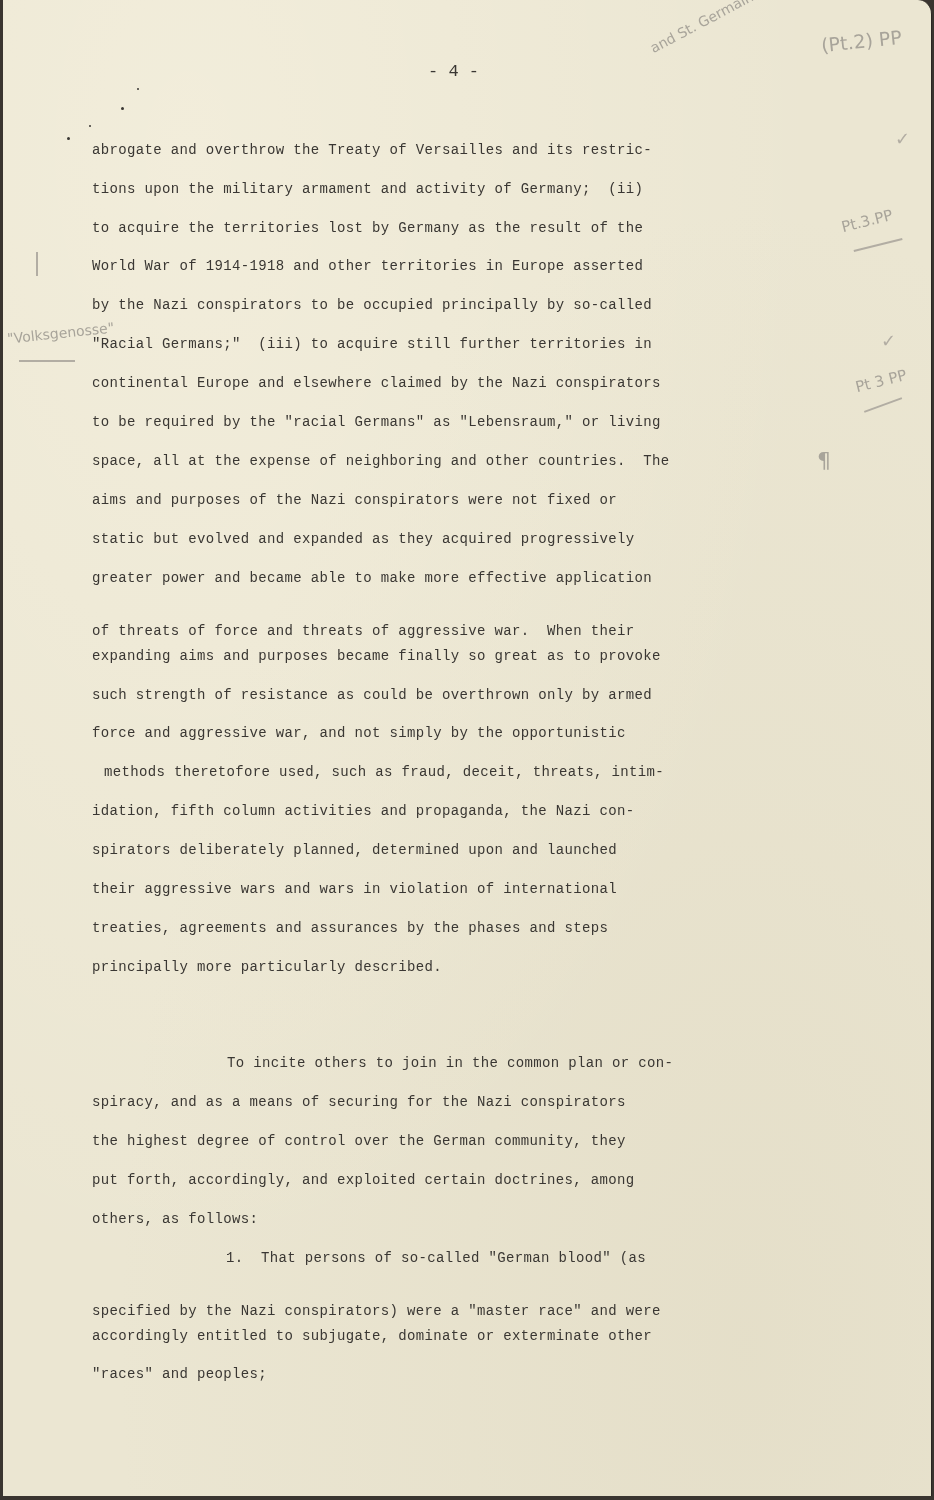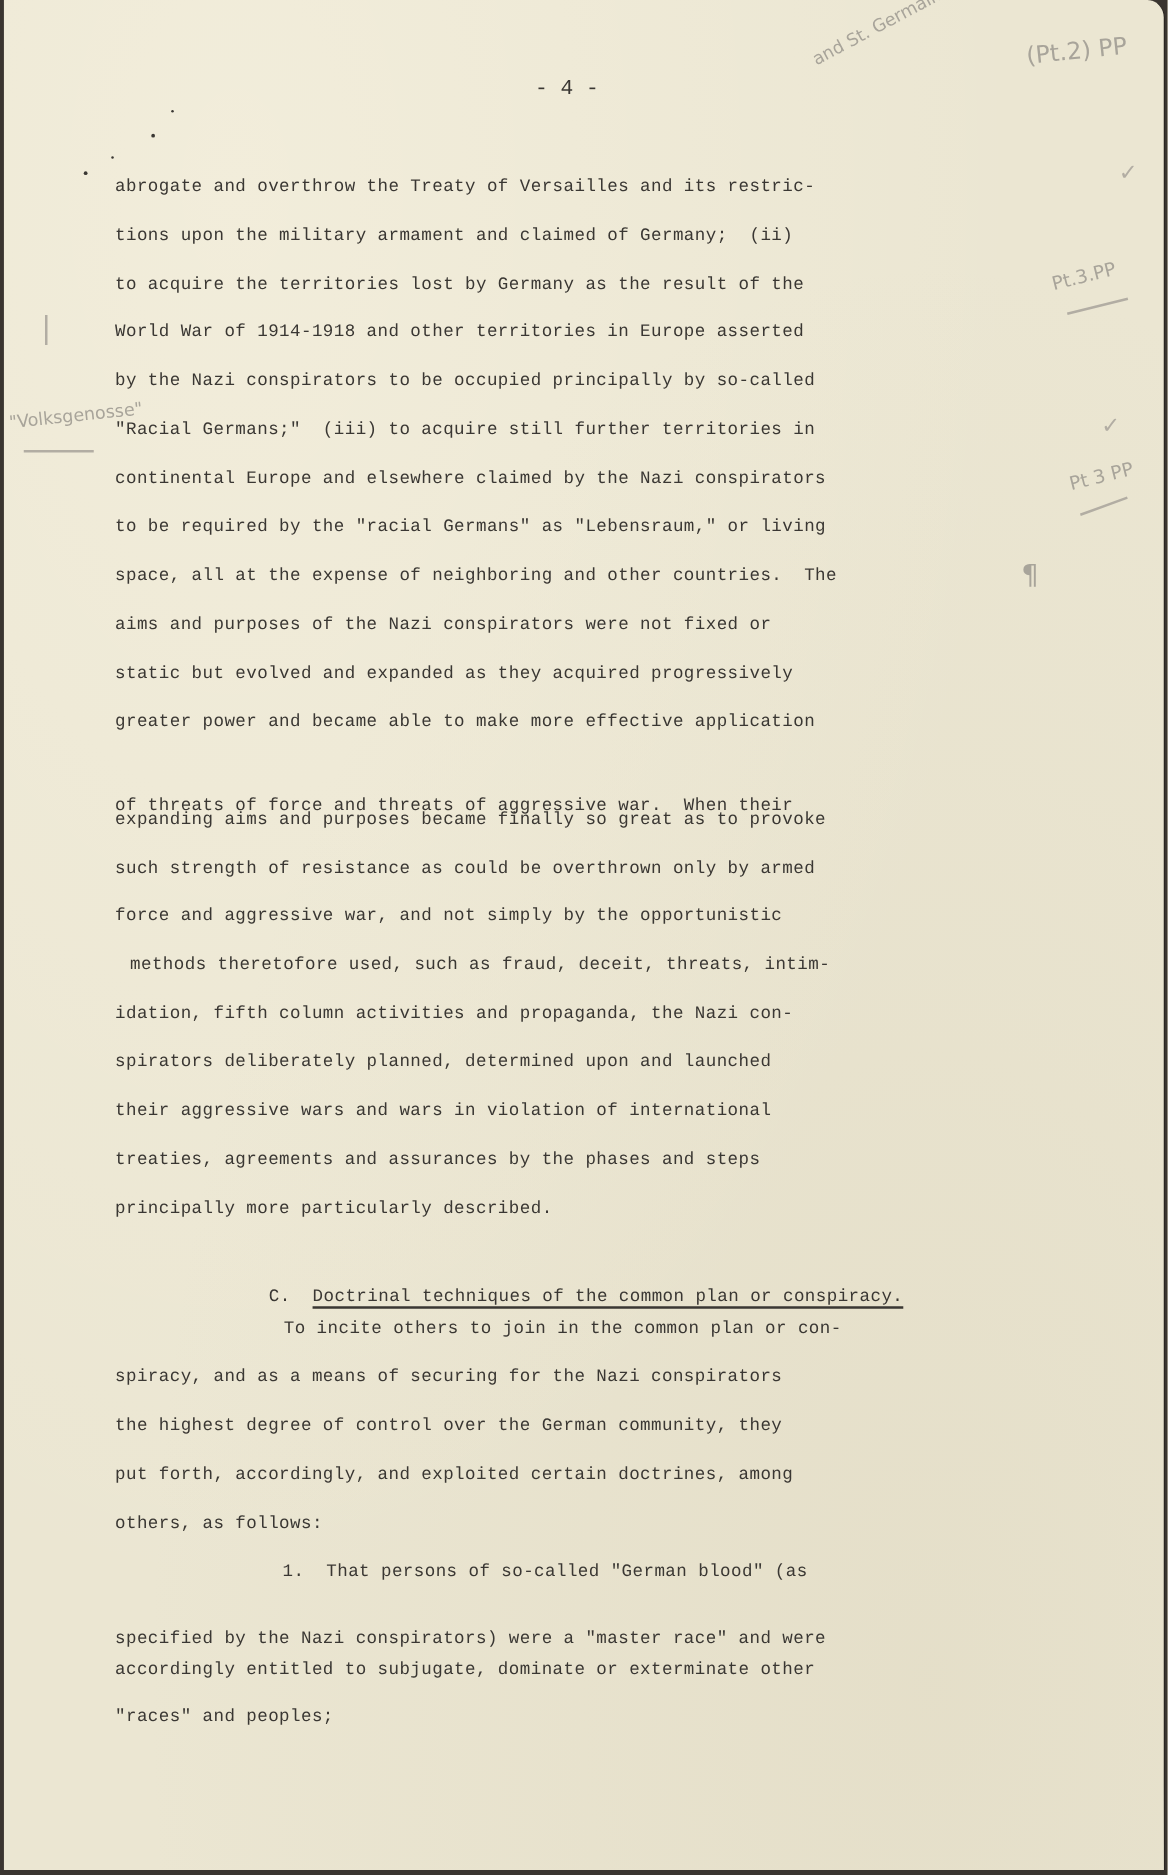--- a/index.html
+++ b/index.html
@@ -102,46 +102,43 @@
   <div class="check" style="left:878px;top:330px;">✓</div>
   <div class="pencil" style="left:852px;top:372px;font-size:15px;transform:rotate(-14deg);">Pt 3 PP</div>
   <div class="pencil-line" style="left:860px;top:404px;width:40px;transform:rotate(-20deg);"></div>
   <div class="pencil-line" style="left:33px;top:252px;width:1.5px;height:24px;"></div>
   <div class="pencil" style="left:4px;top:325px;font-size:14px;transform:rotate(-6deg);">"Volksgenosse"</div>
   <div class="pencil-line" style="left:16px;top:360px;width:56px;"></div>
   <div class="pencil" style="left:814px;top:448px;font-size:22px;">¶</div>
 
   <div>
     <div class="typed line" style="top:143px;">abrogate and overthrow the Treaty of Versailles and its restric-</div>
-    <div class="typed line" style="top:182px;">tions upon the military armament and claimed of Germany;  (ii)</div>
+    <div class="typed line" style="top:182px;">tions upon the military armament and activity of Germany;  (ii)</div>
     <div class="typed line" style="top:221px;">to acquire the territories lost by Germany as the result of the</div>
     <div class="typed line" style="top:259px;">World War of 1914-1918 and other territories in Europe asserted</div>
     <div class="typed line" style="top:298px;">by the Nazi conspirators to be occupied principally by so-called</div>
     <div class="typed line" style="top:337px;">"Racial Germans;"  (iii) to acquire still further territories in</div>
     <div class="typed line" style="top:376px;">continental Europe and elsewhere claimed by the Nazi conspirators</div>
     <div class="typed line" style="top:415px;">to be required by the "racial Germans" as "Lebensraum," or living</div>
     <div class="typed line" style="top:454px;">space, all at the expense of neighboring and other countries.  The</div>
     <div class="typed line" style="top:493px;">aims and purposes of the Nazi conspirators were not fixed or</div>
     <div class="typed line" style="top:532px;">static but evolved and expanded as they acquired progressively</div>
     <div class="typed line" style="top:571px;">greater power and became able to make more effective application</div>
-    <div class="typed line" style="top:638px;">of threats of force and threats of aggressive war.  When their</div>
+    <div class="typed line" style="top:624px;">of threats of force and threats of aggressive war.  When their</div>
     <div class="typed line" style="top:649px;">expanding aims and purposes became finally so great as to provoke</div>
     <div class="typed line" style="top:688px;">such strength of resistance as could be overthrown only by armed</div>
     <div class="typed line" style="top:726px;">force and aggressive war, and not simply by the opportunistic</div>
     <div class="typed line" style="top:765px;padding-left:12px;">methods theretofore used, such as fraud, deceit, threats, intim-</div>
     <div class="typed line" style="top:804px;">idation, fifth column activities and propaganda, the Nazi con-</div>
     <div class="typed line" style="top:843px;">spirators deliberately planned, determined upon and launched</div>
     <div class="typed line" style="top:882px;">their aggressive wars and wars in violation of international</div>
     <div class="typed line" style="top:921px;">treaties, agreements and assurances by the phases and steps</div>
     <div class="typed line" style="top:960px;">principally more particularly described.</div>
   </div>
 
-  <div class="typed heading-line" style="top:1017px;">
-    <span>C.</span><span>  </span><span class="heading-title">Doctrinal techniques of the common plan or conspiracy.</span>
-  </div>
 
   <div>
     <div class="typed indent-1" style="top:1056px;text-align:right;">To incite others to join in the common plan or con-</div>
     <div class="typed line" style="top:1095px;">spiracy, and as a means of securing for the Nazi conspirators</div>
     <div class="typed line" style="top:1134px;">the highest degree of control over the German community, they</div>
     <div class="typed line" style="top:1173px;">put forth, accordingly, and exploited certain doctrines, among</div>
     <div class="typed line" style="top:1212px;">others, as follows:</div>
   </div>
 
   <div>

